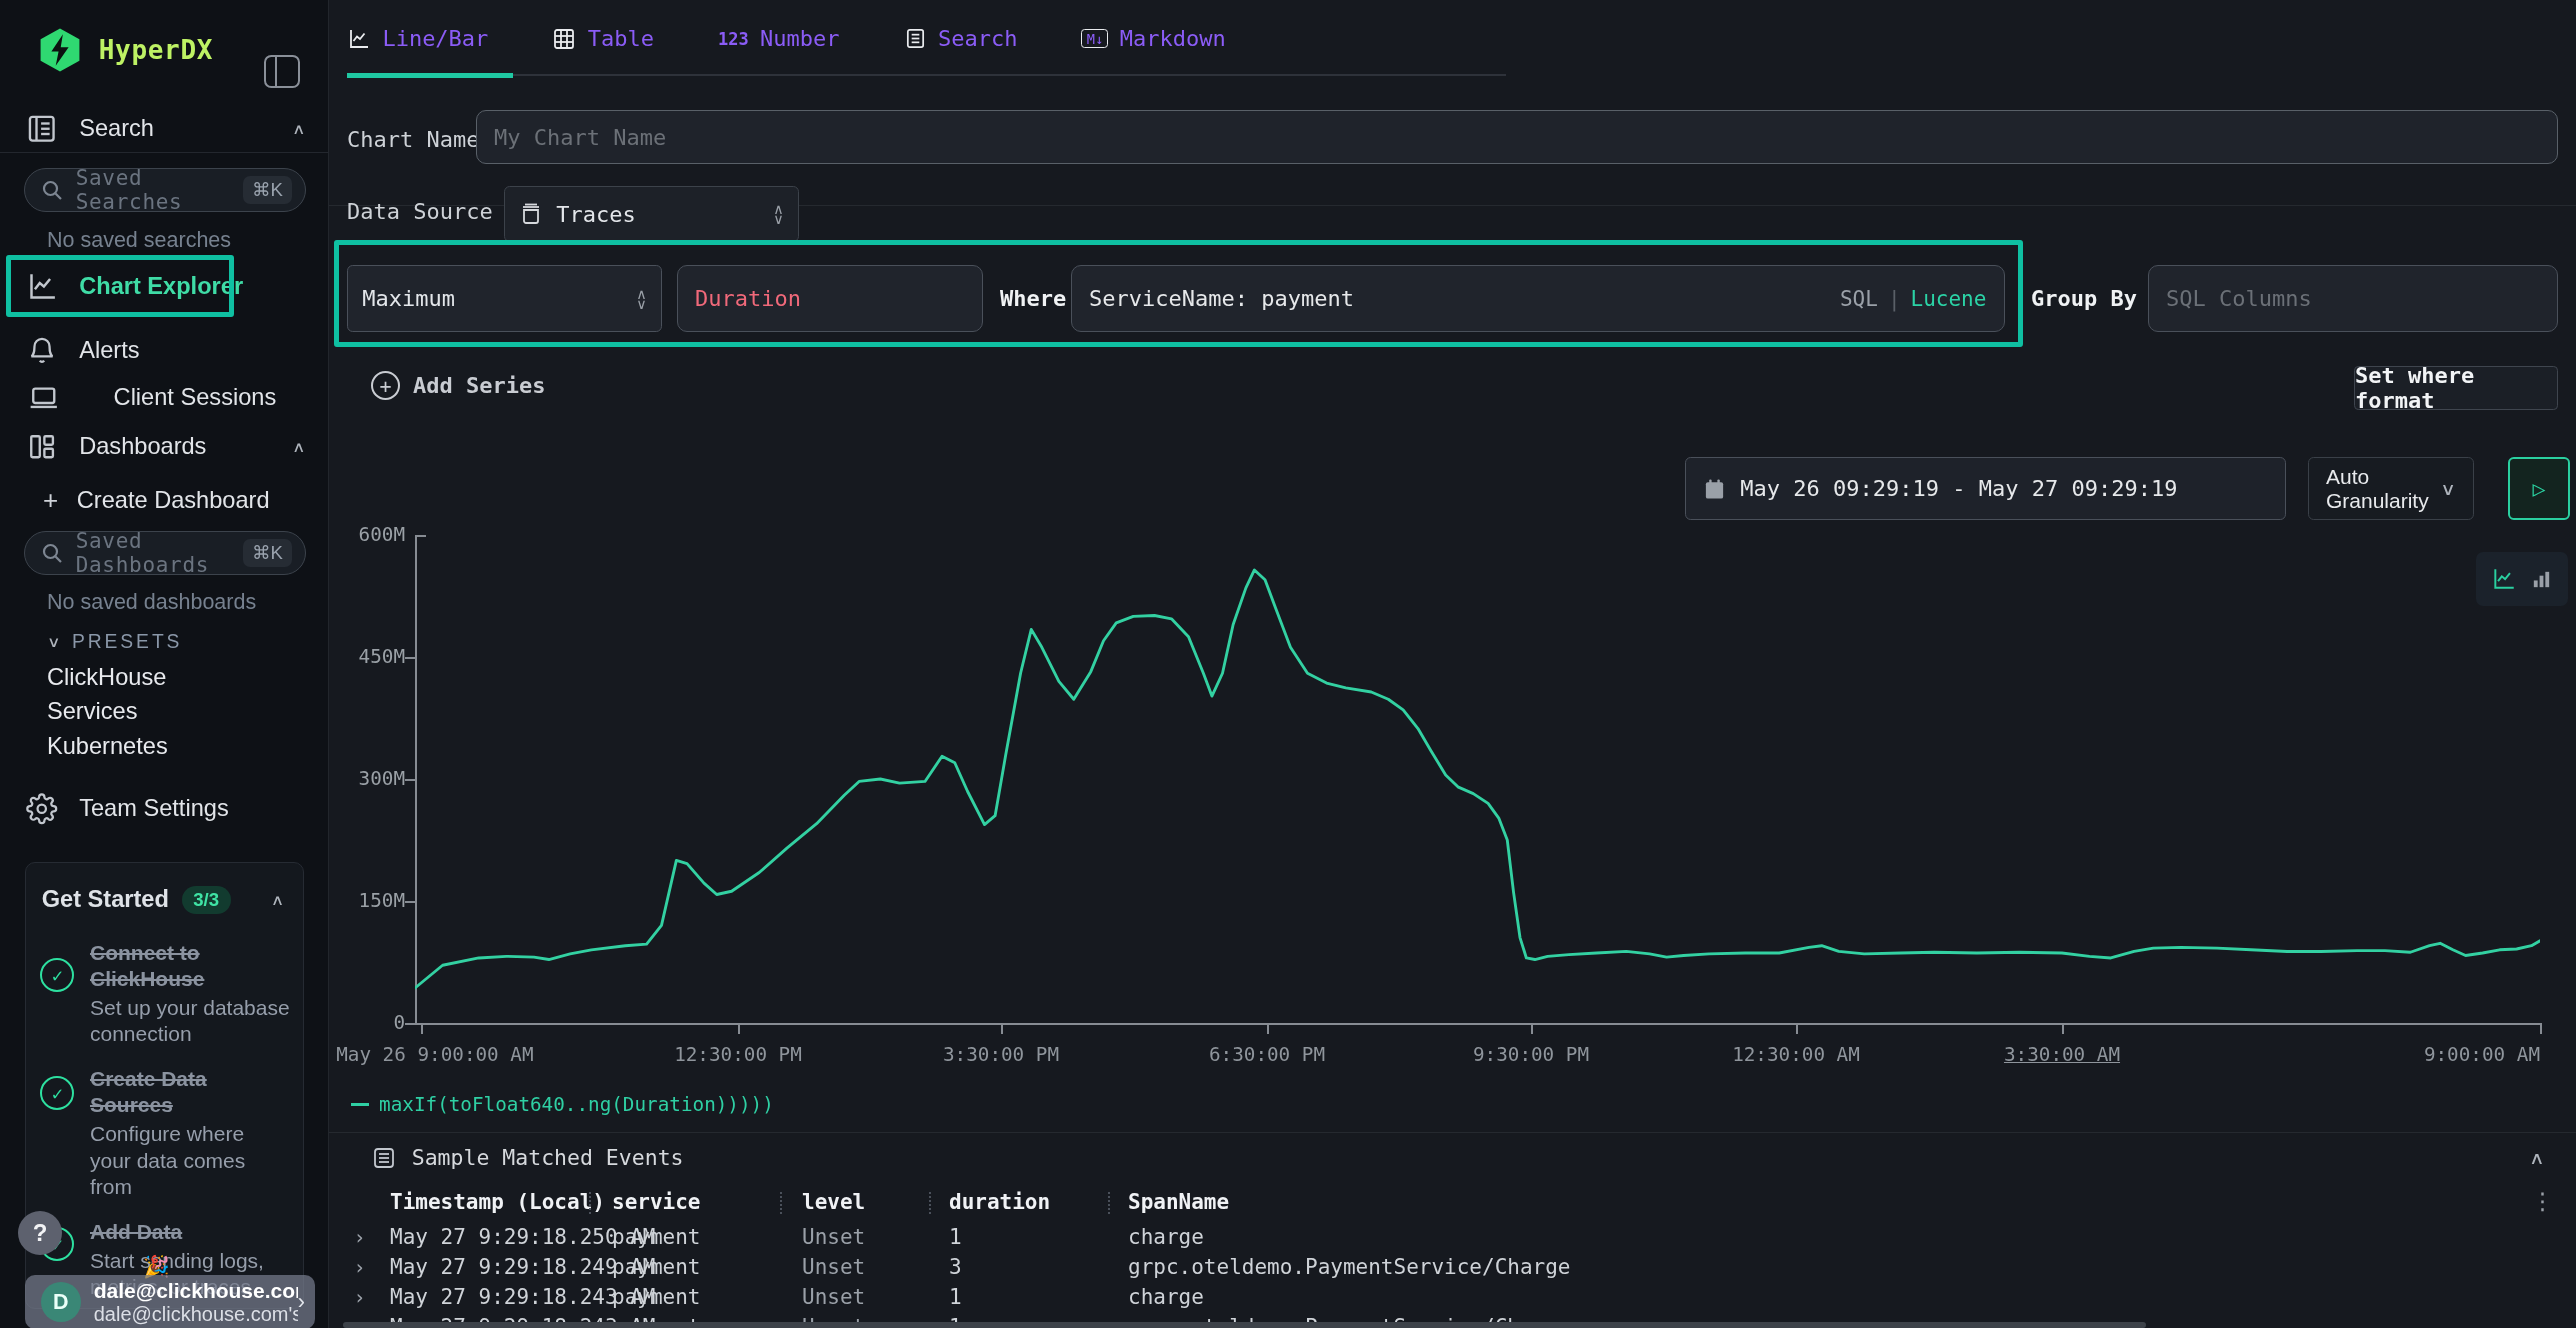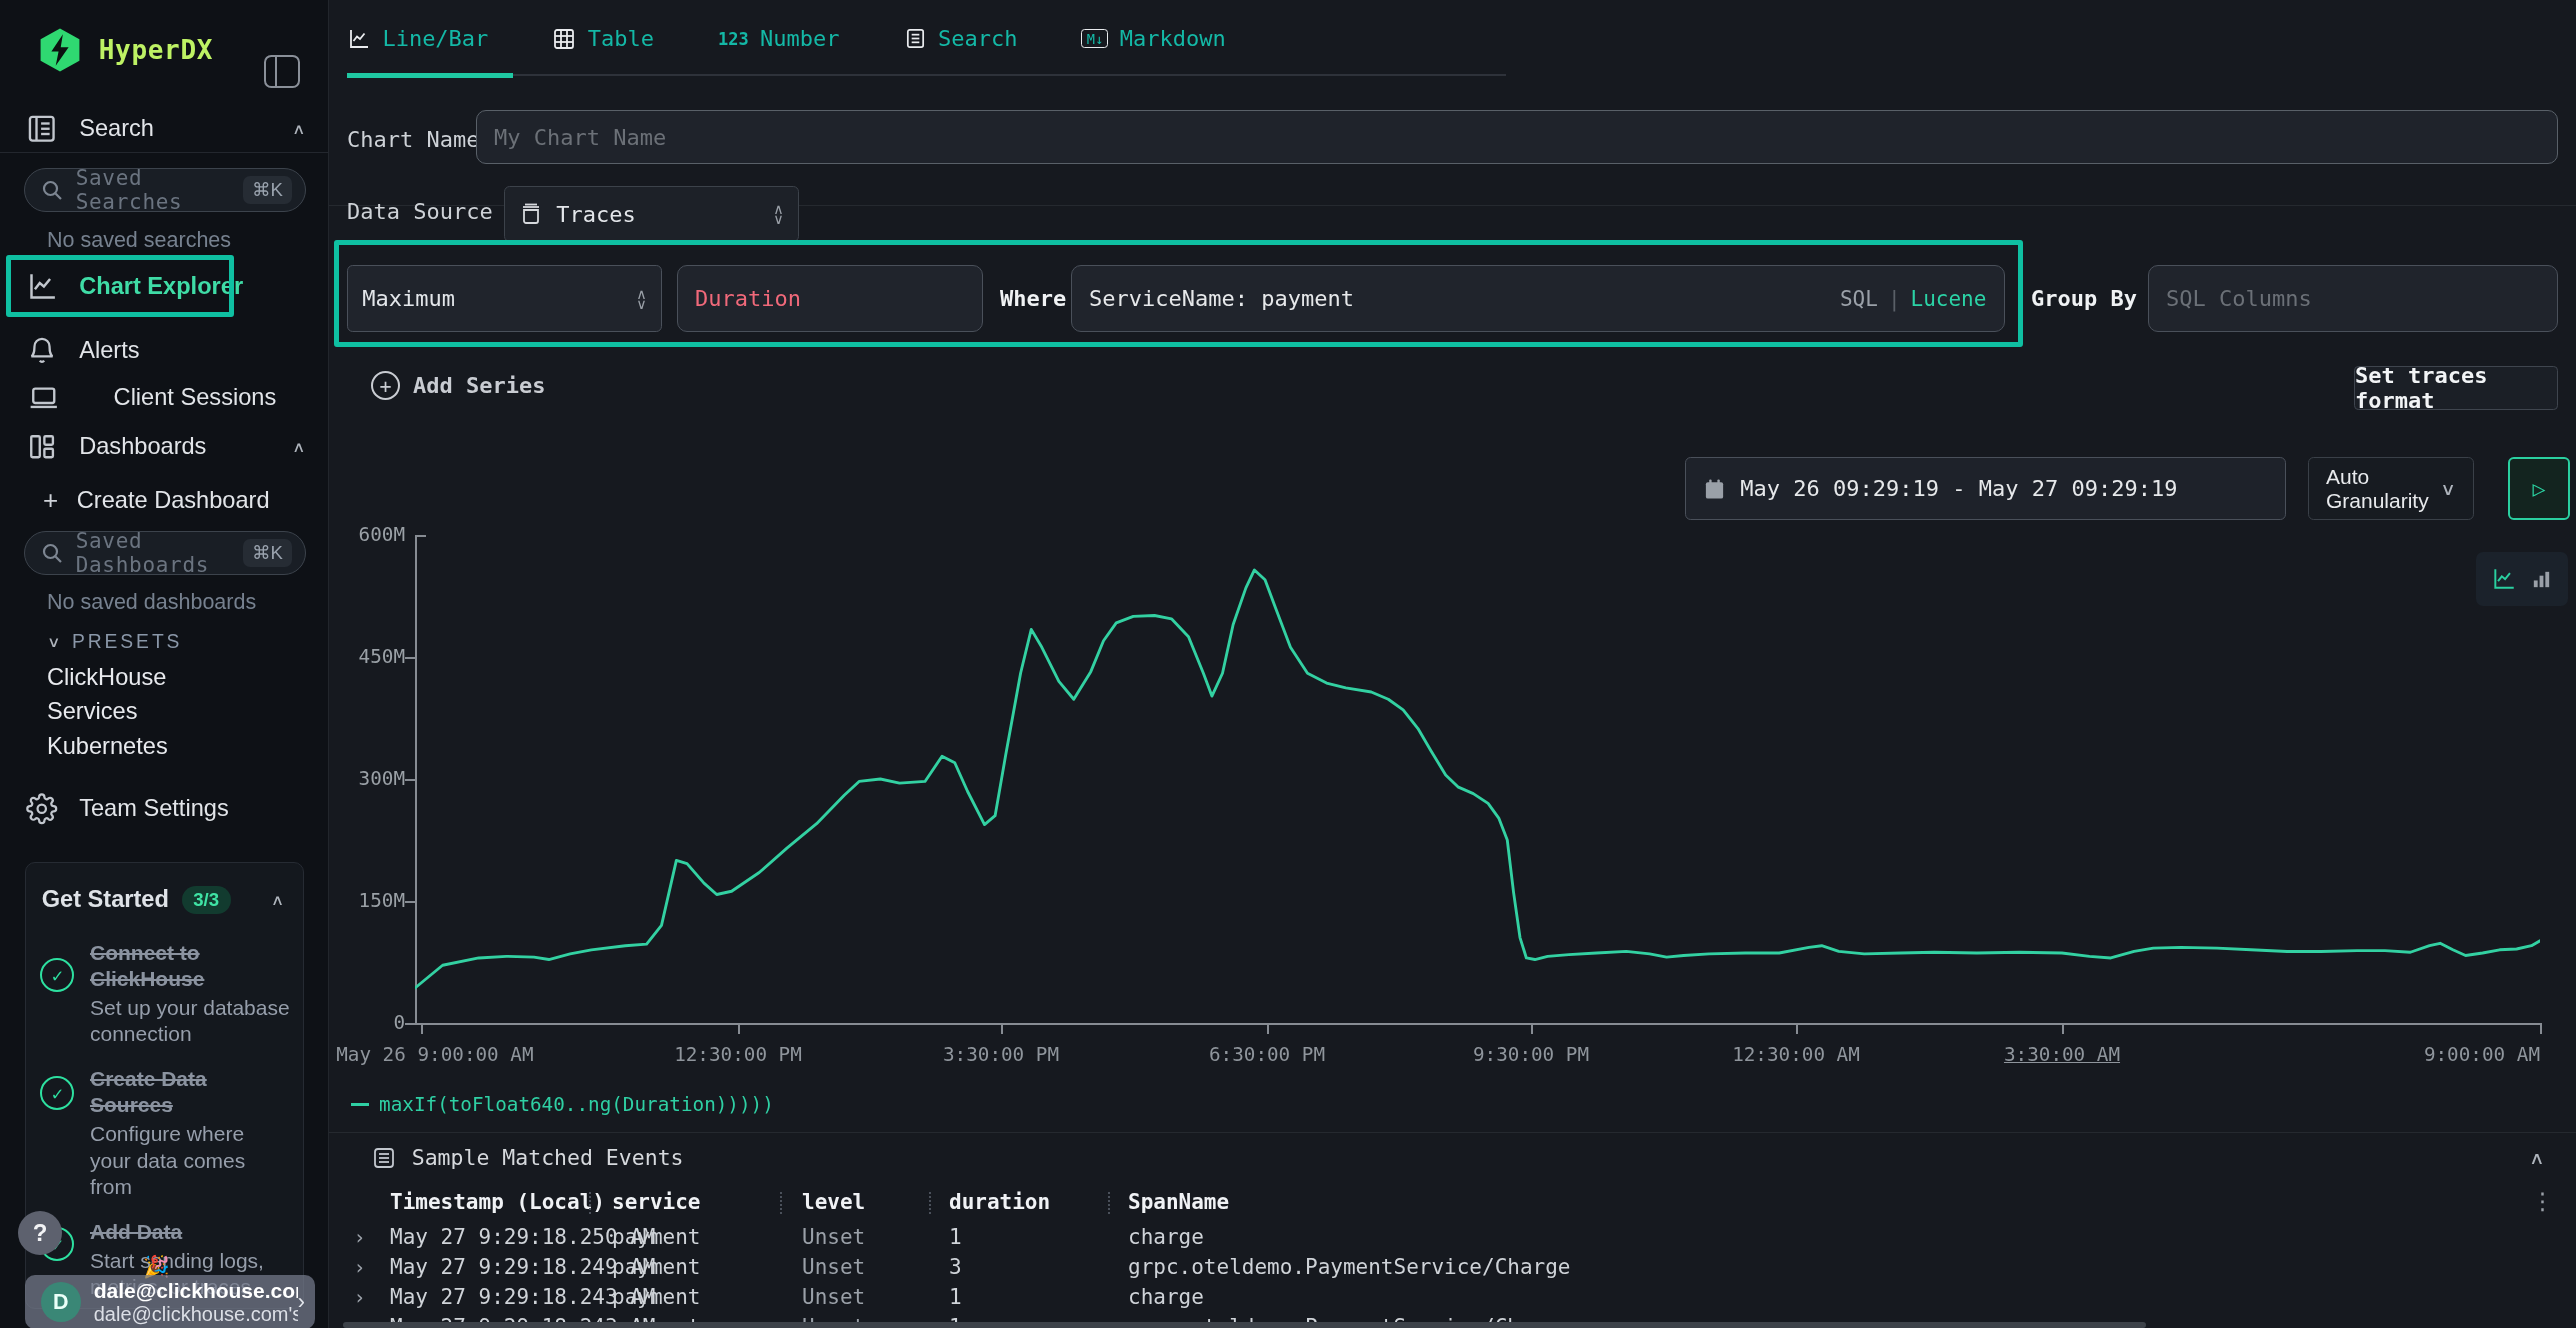--- a/index.html
+++ b/index.html
@@ -47,21 +47,21 @@
   .avatar{margin-left:15.7px;width:40px;height:40px;border-radius:50%;background:#3a8776;color:#eafff8;font-family:"Liberation Sans",sans-serif;font-weight:bold;font-size:21.5px;display:flex;align-items:center;justify-content:center;}
   .user-texts{margin-left:13px;font-family:"Liberation Sans",sans-serif;flex:1;overflow:hidden;}
   .user-email{font-size:21px;font-weight:bold;color:#ffffff;white-space:nowrap;}
   .user-sub{font-size:20px;color:#dcdfe6;white-space:nowrap;}
   .user-chev{margin-right:10px;color:#e3e6ec;font-family:"Liberation Sans",sans-serif;font-size:21.5px;}
 
   
   .main{position:absolute;left:329px;top:0;width:2247px;height:1328px;background:#16191f;}
   .m-abs{position:absolute;}
   .tabbar{left:18px;top:0;height:77px;display:flex;align-items:center;gap:64px;}
-  .tab{display:flex;align-items:center;gap:11.4px;font-size:22px;color:#14b8a6;}
+  .tab{display:flex;align-items:center;gap:11.4px;font-size:22px;color:#8b5cf6;}
   .tab-underline-gray{left:18px;top:74px;width:1159px;height:2.1px;background:#2e323a;}
   .tab-underline-green{left:18px;top:73px;width:166px;height:5px;background:var(--accent);z-index:2;}
   .label-mono{font-size:22px;color:#ced2d7;}
   .label-bold{font-size:22px;font-weight:bold;color:#f0f2f4;}
   .inp{background:#20242c;border:1.4px solid #4a505a;border-radius:10px;color:#e6e8ea;font-family:"DejaVu Sans Mono",monospace;font-size:22px;padding:0 17px;}
   .inp::placeholder{color:#6b7077;}
   .selectbox{background:#1d2128;border:1.4px solid #3c424a;border-radius:5.7px;display:flex;align-items:center;padding:0 14.3px;color:#e3e6ea;font-size:22px;}
   .updown{margin-left:auto;display:flex;flex-direction:column;line-height:10px;color:#9aa0a8;font-size:14.3px;font-family:"Liberation Sans",sans-serif;}
   .q-wrap{position:absolute;display:flex;align-items:center;}
   .q-suffix{position:absolute;right:18.6px;top:0;bottom:0;display:flex;align-items:center;font-size:21px;}
@@ -332,21 +332,21 @@
       </span>
     </div>
     <div class="m-abs label-bold" style="left:1702px;top:286px;">Group By</div>
     <input class="m-abs inp" style="left: 1819px; top: 265px; width: 410px; height: 67px;" placeholder="SQL Columns">
 
     <div class="m-abs add-series" style="left:42px;top:371px;">
       <span class="plus-circle">+</span>
       <span>Add Series</span>
     </div>
     <div class="m-abs btn" style="left:2025px;top:366px;width:204px;height:44px;">
-      <span>Set traces format</span>
+      <span>Set where format</span>
     </div>
 
     <div class="m-abs date-box" style="left:1356px;top:457px;width:601px;height:63px;">
       <svg width="23" height="24" viewBox="0 0 24 24" fill="#9aa0a8">
           <rect x="3" y="5" width="18" height="17" rx="2"></rect>
           <rect x="6.5" y="2" width="2.5" height="5" rx="1"></rect>
           <rect x="15" y="2" width="2.5" height="5" rx="1"></rect>
         </svg>
       <span>May 26 09:29:19 - May 27 09:29:19</span>
     </div>

